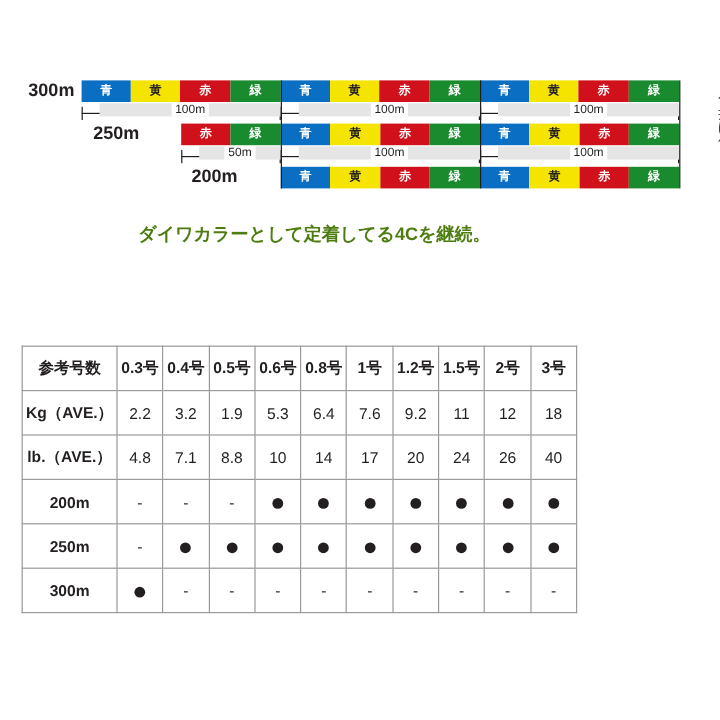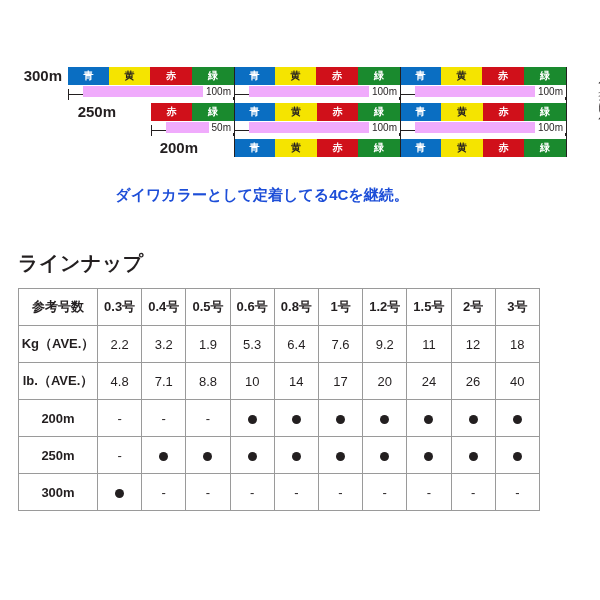--- a/index.html
+++ b/index.html
@@ -96,23 +96,23 @@
     height: 11px;
     background: #231f20;
   }
   .measure .cap-l { left: 0; }
   .measure .cap-r { right: 0; }
   .measure .mlabel {
     position: absolute;
     top: -1px;
     left: 15px;
     right: 0;
-    text-align: right;
+    text-align: center;
     font-size: 10px;
-    background: #f0abfc;
+    background: #e5e5e5;
     display: inline-block;
     width: auto;
     margin: 0 auto;
   }
   .measure .mlabel span {
     background: #ffffff;
     padding: 0 3px;
   }
 
   
@@ -131,29 +131,29 @@
   }
 
   .caption {
     position: absolute;
     left: 0;
     width: 524px;
     top: 186px;
     text-align: center;
     font-size: 15px;
     font-weight: bold;
-    color: #1d4ed8;
+    color: #4d7c0f;
   }
 
   
   .lineup-table {
     position: absolute;
     left: 18px;
     top: 288px;
-    width: 522px;
+    width: 463px;
     border-collapse: collapse;
     table-layout: fixed;
   }
   .lineup-table td, .lineup-table th {
     border: 1px solid #9a9a9a;
     font-size: 13px;
     font-weight: normal;
     text-align: center;
     height: 36px;
     color: #231f20;
@@ -270,21 +270,20 @@
 
     <div class="vline" style="left:234px; top:12px; height:90px;"></div>
     <div class="vline" style="left:400px; top:12px; height:90px;"></div>
     <div class="vline" style="left:566px; top:12px; height:90px;"></div>
 
     <div class="side-label" style="left:572px; top:22px;margin-left:25px;">仕掛け側</div>
   </div>
 
   <div class="caption">ダイワカラーとして定着してる4Cを継続。</div>
 
-  <div class="section-title" id="title-lineup">ラインナップ</div>
 
   <table class="lineup-table">
     <thead>
       <tr>
         <th class="col-head">参考号数</th>
         <th>0.3号</th>
         <th>0.4号</th>
         <th>0.5号</th>
         <th>0.6号</th>
         <th>0.8号</th>

